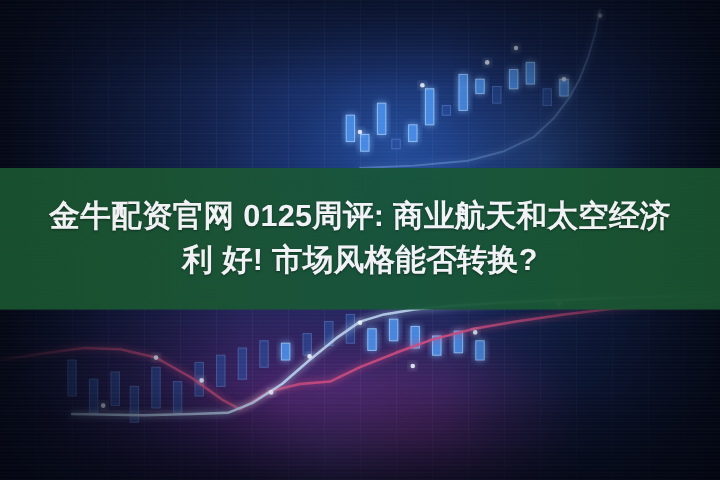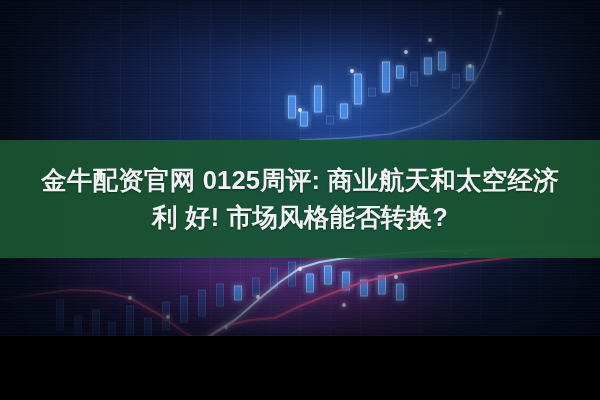--- a/index.html
+++ b/index.html
@@ -3,21 +3,21 @@
 <meta charset="utf-8">
 <style>
   html, body {
     margin: 0;
     padding: 0;
     background: #000;
   }
   #stage {
     position: relative;
     width: 600px;
-    height: 336px;
+    height: 400px;
     overflow: hidden;
     font-family: "Liberation Sans", "DejaVu Sans", sans-serif;
     background: #0b1228;
   }
 
   
   .layer {
     position: absolute;
     inset: 0;
     pointer-events: none;

